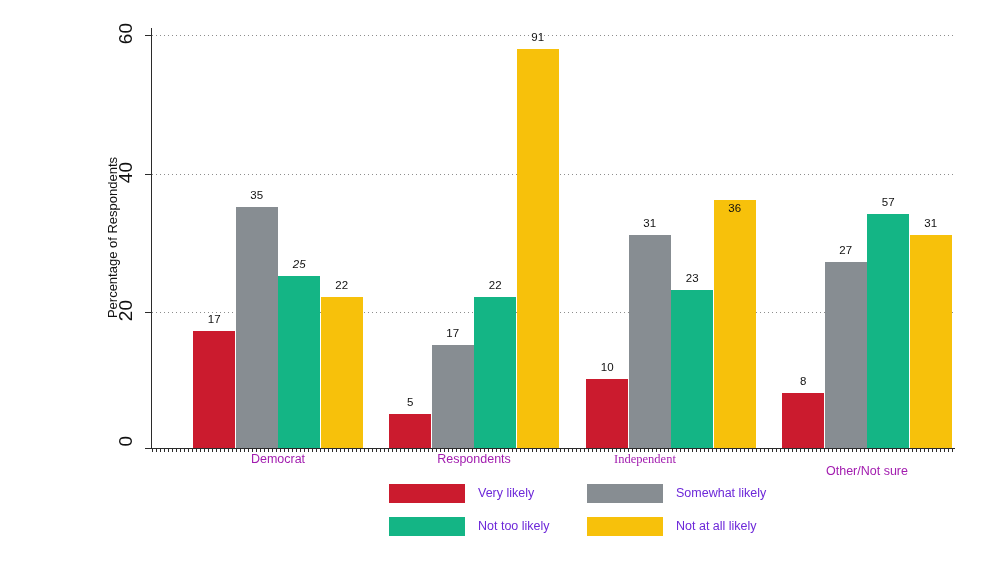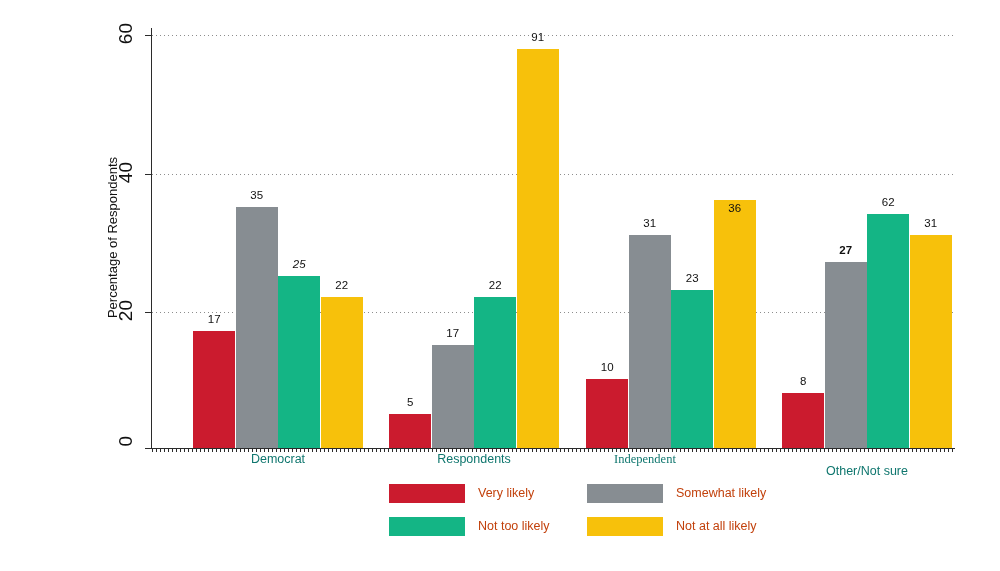--- a/index.html
+++ b/index.html
@@ -103,21 +103,21 @@
     color: #111;
     white-space: nowrap;
   }
 
   
   .group-label {
     position: absolute;
     top: 452px;
     text-align: center;
     font-size: 12.5px;
-    color: #0f766e;
+    color: #a21caf;
     white-space: nowrap;
   }
 
   
   .legend {
     position: absolute;
     left: 389px;
     top: 484px;
     width: 400px;
   }
@@ -130,21 +130,21 @@
     left: 0;
     top: 0;
     width: 76px;
     height: 19px;
   }
   .legend-label {
     position: absolute;
     left: 89px;
     top: 2px;
     font-size: 12.5px;
-    color: #c2410c;
+    color: #6d28d9;
     white-space: nowrap;
   }
 </style>
 </head>
 <body>
 
 <div id="chart-root">
 
   <div class="gridline" style="top:35px;"></div>
   <div class="gridline" style="top:174px;"></div>
@@ -190,23 +190,23 @@
       <div class="bar" style="left: 628.5px; top: 234.617px; width: 42px; height: 213.383px; background: rgb(135, 141, 146); position: absolute;"></div>
       <div class="bar-value" style="left: 618.5px; top: 216.617px; width: 62.5px;">31</div>
       <div class="bar" style="left: 671px; top: 289.683px; width: 42px; height: 158.317px; background: rgb(20, 181, 133); position: absolute;"></div>
       <div class="bar-value" style="left: 661px; top: 271.683px; width: 62.5px;">23</div>
       <div class="bar" style="left: 713.5px; top: 200.2px; width: 42px; height: 247.8px; background: rgb(247, 193, 11); position: absolute;"></div>
       <div class="bar-value" style="left: 703.5px; top: 182.2px; width: 62.5px; margin-top: 20px;">36</div>
       <div class="group-label" style="left: 520px; width: 250px; font-family: Liberation Serif, serif;">Independent</div>
       <div class="bar" style="left: 782px; top: 392.933px; width: 42px; height: 55.0667px; background: rgb(203, 27, 46); position: absolute;"></div>
       <div class="bar-value" style="left: 772px; top: 374.933px; width: 62.5px;">8</div>
       <div class="bar" style="left: 824.5px; top: 262.15px; width: 42px; height: 185.85px; background: rgb(135, 141, 146); position: absolute;"></div>
-      <div class="bar-value" style="left: 814.5px; top: 244.15px; width: 62.5px; font-weight: bold;">27</div>
+      <div class="bar-value" style="left: 814.5px; top: 244.15px; width: 62.5px;">27</div>
       <div class="bar" style="left: 867px; top: 213.967px; width: 42px; height: 234.033px; background: rgb(20, 181, 133); position: absolute;"></div>
-      <div class="bar-value" style="left: 857px; top: 195.967px; width: 62.5px;">62</div>
+      <div class="bar-value" style="left: 857px; top: 195.967px; width: 62.5px;">57</div>
       <div class="bar" style="left: 909.5px; top: 234.617px; width: 42px; height: 213.383px; background: rgb(247, 193, 11); position: absolute;"></div>
       <div class="bar-value" style="left: 899.5px; top: 216.617px; width: 62.5px;">31</div>
       <div class="group-label" style="left: 742px; width: 250px; margin-top: 12px;">Other/Not sure</div>
     </div>
 
   <div class="legend">
     <div class="legend-row" style="left:0px; top:0px;">
       <div class="legend-swatch" id="sw0" style="background: rgb(203, 27, 46);"></div>
       <div class="legend-label">Very likely</div>
     </div>

